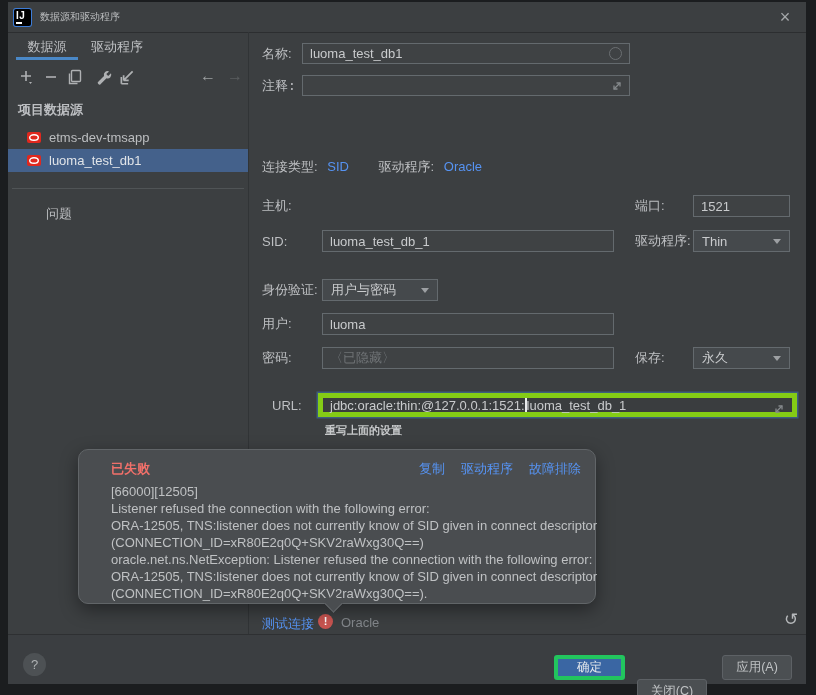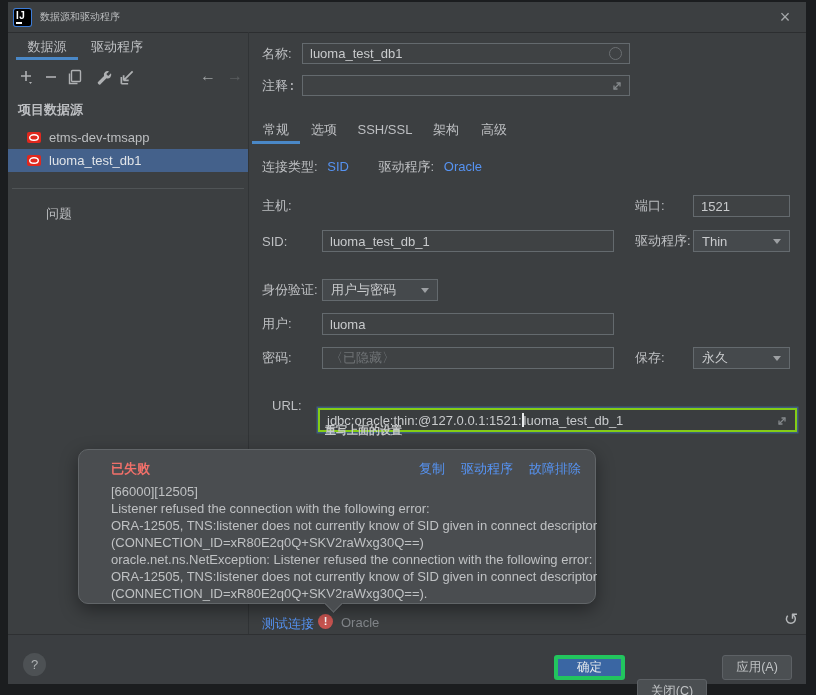--- a/index.html
+++ b/index.html
@@ -48,22 +48,22 @@
               border-top:5px solid #9da0a3;}
   .ring-icon{position:absolute;right:7px;top:3px;width:13px;height:13px;border:1.5px solid #6b6f72;
              border-radius:50%;box-sizing:border-box;}
   .expand-icon{position:absolute;right:5px;top:3px;width:14px;height:14px;}
 
   .main-tab{height:26px;line-height:24px;text-align:center;font-size:13px;color:#bdbfc2;position:relative;cursor:pointer;}
   .main-tab.active::after{content:"";position:absolute;left:0;right:0;bottom:0;height:3px;background:#4a88c7;}
   .link{color:#5693f2;cursor:pointer;}
   .conn-row{position:absolute;left:254px;top:156px;font-size:13px;color:#bdbfc2;}
 
-  .url-fld{position:absolute;left:310px;top:406px;width:479px;height:24px;box-sizing:border-box;
-           background:#3a3d3f;border:2px solid #84cc16;box-shadow:0 0 0 1.5px rgba(64,134,201,.45);
+  .url-fld{position:absolute;left:310px;top:391px;width:479px;height:24px;box-sizing:border-box;
+           background:#3a3d3f;border:5px solid #84cc16;box-shadow:0 0 0 1.5px rgba(64,134,201,.45);
            color:#c9cbcd;font-size:13px;display:flex;align-items:center;padding:0 7px;}
   .caret{display:inline-block;width:2px;height:14px;background:#e8eaec;margin:0 0;}
   .url-note{position:absolute;left:317px;top:421px;font-size:11px;font-weight:bold;color:#c6c8ca;}
 
   
   .popup{position:absolute;left:70px;top:447px;width:518px;height:155px;box-sizing:border-box;background:#4a4d50;
          border:1px solid #616568;border-radius:10px;box-shadow:0 6px 18px rgba(0,0,0,.4);
          padding:10px 14px 8px 32px;z-index:5;}
   .popup .hdr{display:flex;align-items:center;font-size:13px;}
   .popup .status{color:#f0706a;font-weight:bold;}
@@ -172,27 +172,20 @@
   <div class="lbl" style="left:254px;top:73px;font-family:Liberation Mono, monospace;">注释:</div>
   <div class="fld small-h" style="left:294px;top:73px;width:328px;">
     <span></span>
     <svg class="expand-icon" width="14" height="14" viewBox="0 0 14 14" fill="none" stroke="#85898c" stroke-width="1.3">
       <path d="M4 10L10 4"></path>
           <path d="M6.5 4H10v3.5"></path>
           <path d="M7.5 10H4V6.5"></path>
     </svg>
   </div>
 
-  <div class="abs" style="left:244px;top:116px;display:flex;">
-    <div class="main-tab active" style="width:48px;">常规</div>
-    <div class="main-tab" style="width:48px;">选项</div>
-    <div class="main-tab" style="width:74px;">SSH/SSL</div>
-    <div class="main-tab" style="width:48px;">架构</div>
-    <div class="main-tab" style="width:48px;">高级</div>
-  </div>
 
   <div class="conn-row">
     <span>连接类型:</span>
     <span class="link" style="margin-left:6px;">SID</span>
     <span style="margin-left:26px;">驱动程序:</span>
     <span class="link" style="margin-left:6px;">Oracle</span>
   </div>
 
   <div class="lbl" style="left:254px;top:193px;">主机:</div>
   <div class="lbl" style="left:627px;top:193px;">端口:</div>

